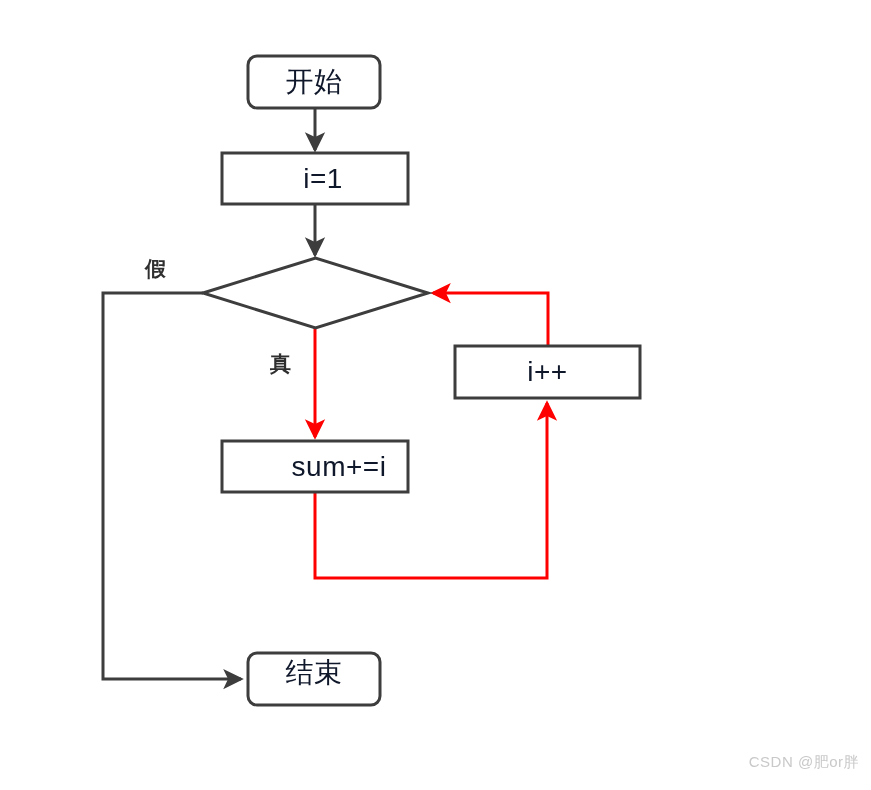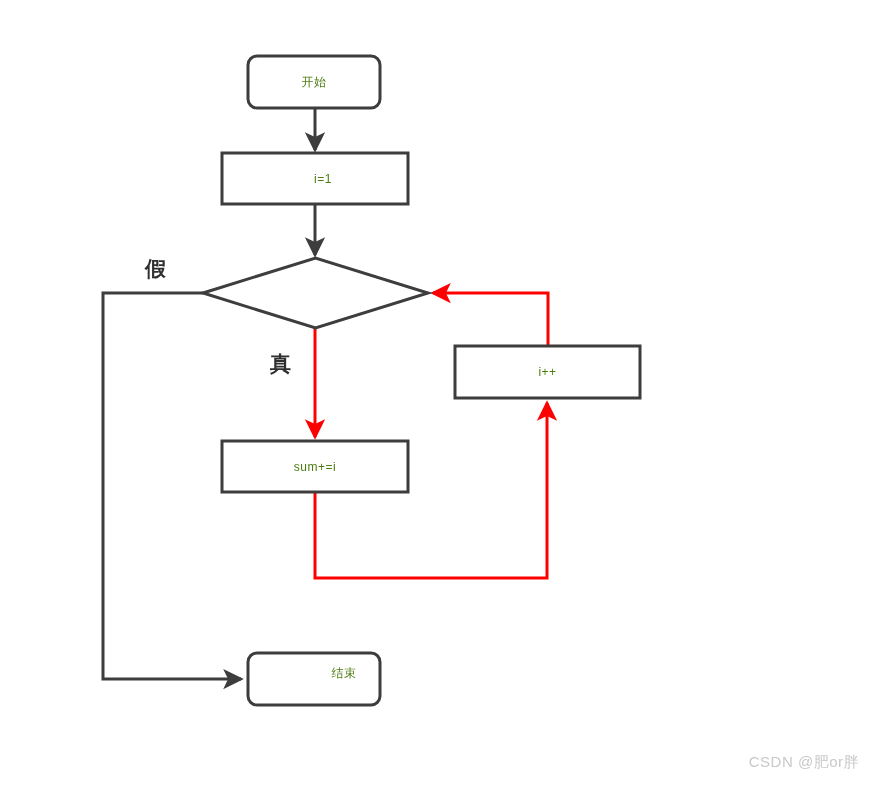--- a/index.html
+++ b/index.html
@@ -22,22 +22,22 @@
     top: 0;
     left: 0;
     width: 871px;
     height: 790px;
   }
   .node-label {
     position: absolute;
     display: flex;
     align-items: center;
     justify-content: center;
-    color: #4d7c0f;
-    font-size: 12px;
+    color: #0f172a;
+    font-size: 28px;
     line-height: 1;
     letter-spacing: 0.5px;
     white-space: nowrap;
     pointer-events: none;
   }
   .branch-label {
     position: absolute;
     color: #2f2f2f;
     font-size: 21px;
     font-weight: bold;
@@ -94,23 +94,23 @@
     <rect x="248" y="653" width="132" height="52" rx="9" ry="9" fill="#ffffff" stroke="#3d3d3d" stroke-width="3"></rect>
   </svg>
 
   <div class="node-label" style="left:248px; top:56px; width:132px; height:52px;">开始</div>
 
   <div class="node-label" style="left:222px; top:153px; width:202px; height:51px;">i=1</div>
 
 
   <div class="node-label" style="left:455px; top:346px; width:185px; height:52px;">i++</div>
 
-  <div class="node-label" style="left:222px; top:441px; width:186px; height:51px;">sum+=i</div>
+  <div class="node-label" style="left:222px; top:441px; width:186px; height:51px;padding-left:24px;">sum+=i</div>
 
-  <div class="node-label" style="left:248px; top:653px; width:132px; height:40px;padding-left:30px;">结束</div>
+  <div class="node-label" style="left:248px; top:653px; width:132px; height:40px;">结束</div>
 
   <div class="branch-label" style="left:145px; top:258px;">假</div>
 
   <div class="branch-label" style="left:270px; top:353px;">真</div>
 
   <div class="watermark">CSDN @肥or胖</div>
 
 </div>
 
 </body></html>

